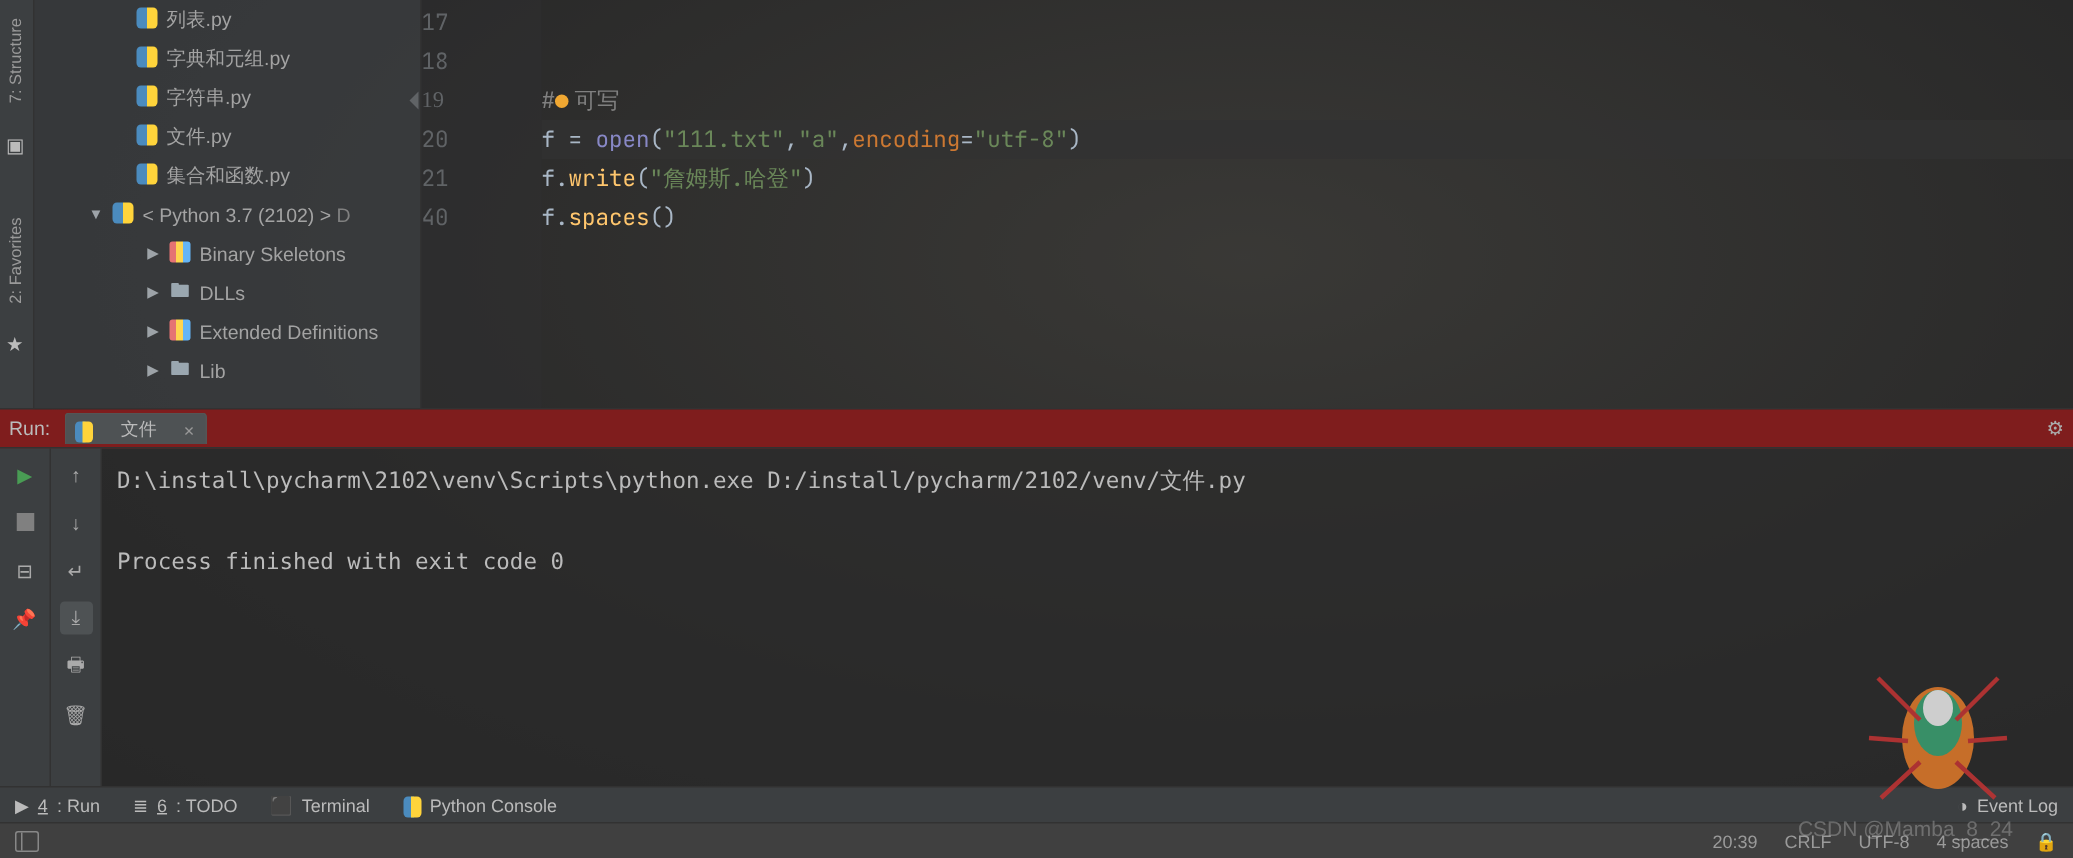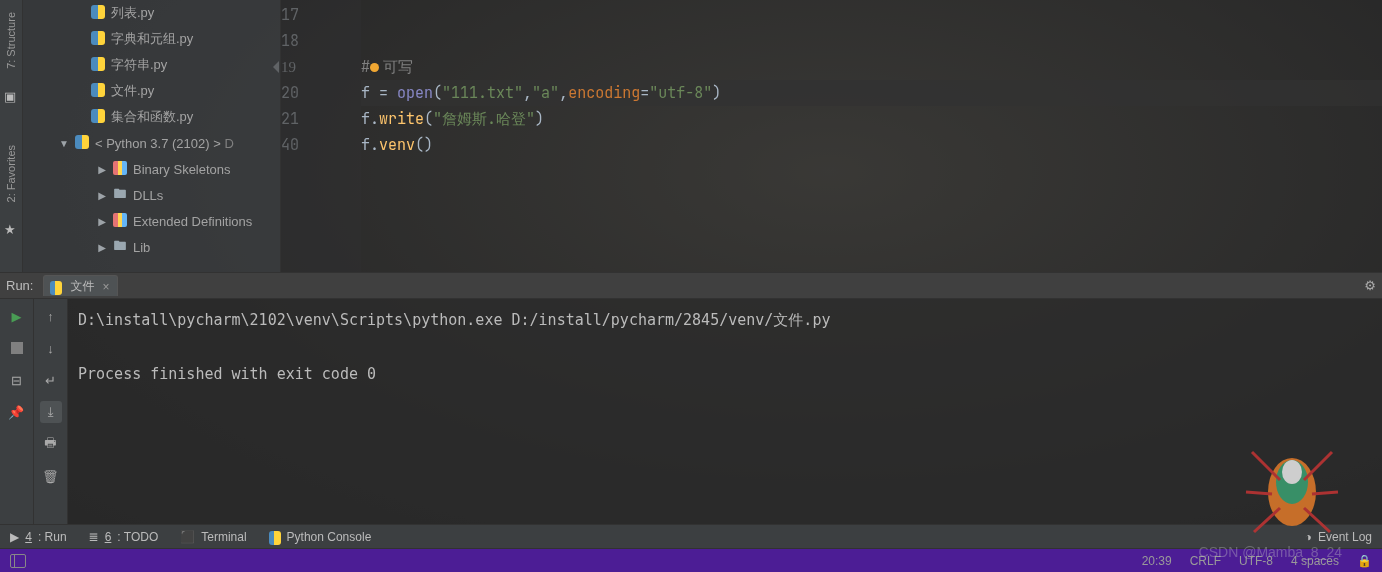--- a/index.html
+++ b/index.html
@@ -111,28 +111,28 @@
 
 
 .run-panel {
   grid-column: 1 / span 3; grid-row: 2;
   display: flex; flex-direction: column;
   background: rgba(43,43,43,0.85);
   border-top: 1px solid #323232;
 }
 .run-header {
   height: 26px;
-  background: #404040;
+  background: #7f1d1d;
   display: flex; align-items: center;
   padding: 0 6px;
   border-bottom: 1px solid #323232;
 }
 .run-header .title { color: #bbbbbb; font-size: 13px; margin-right: 10px; }
 .run-tab {
-  display: flex; align-items: center; gap: 8px;
+  display: flex; align-items: center; gap: 18px;
   background: #4e5254;
   border: 1px solid #555; border-bottom: none;
   padding: 2px 8px 1px 6px;
   border-radius: 3px 3px 0 0;
   font-size: 12px;
 }
 .run-tab .close { color:#999; cursor:pointer; }
 .run-header .gear { margin-left: auto; color:#aaa; cursor:pointer; }
 .run-body { flex:1; display:flex; }
 .run-toolbar {
@@ -173,21 +173,21 @@
   padding: 0 10px;
   gap: 22px;
 }
 .bottom-bar .item { display:flex; align-items:center; gap:6px; color:#bbb; cursor:pointer; }
 .bottom-bar .item .u { text-decoration: underline; }
 .bottom-bar .spacer { flex:1; }
 
 
 .status-bar {
   grid-column: 1 / span 3; grid-row: 4;
-  background: #4c1d95;
+  background: #404040;
   border-top: 1px solid #323232;
   display:flex; align-items:center; justify-content:flex-end;
   font-size:12px;
   padding: 0 10px; gap: 18px;
   color:#9a9a9a;
 }
 .status-bar .left-icon { width:16px; height:14px; border:1px solid #888; border-radius:2px; position:relative; cursor:pointer; }
 .status-bar .left-icon::before { content:""; position:absolute; left:3px; top:0; bottom:0; width:1px; background:#888; }
 .status-bar .right { margin-left:auto; display:flex; gap:18px; align-items:center; }
 .watermark {
@@ -280,21 +280,21 @@
       <div>20</div>
       <div>21</div>
       <div>40</div>
     </div>
     <div class="code">
       <div class="code-line"></div>
       <div class="code-line"></div>
       <div class="code-line"><span class="tok-comment">#</span><span class="gutter-icon"></span><span class="tok-comment">可写</span></div>
       <div class="code-line hl"><span class="tok-id">f</span><span class="tok-op"> = </span><span class="tok-builtin">open</span><span class="tok-op">(</span><span class="tok-str">"111.txt"</span><span class="tok-op">,</span><span class="tok-str">"a"</span><span class="tok-op">,</span><span class="tok-kw">encoding</span><span class="tok-op">=</span><span class="tok-str">"utf-8"</span><span class="tok-op">)</span></div>
       <div class="code-line"><span class="tok-id">f</span><span class="tok-op">.</span><span class="tok-fn">write</span><span class="tok-op">(</span><span class="tok-str">"詹姆斯.哈登"</span><span class="tok-op">)</span></div>
-      <div class="code-line"><span class="tok-id">f</span><span class="tok-op">.</span><span class="tok-fn">venv</span><span class="tok-op">()</span></div>
+      <div class="code-line"><span class="tok-id">f</span><span class="tok-op">.</span><span class="tok-fn">spaces</span><span class="tok-op">()</span></div>
     </div>
   </div>
 
   <div class="run-panel">
     <div class="run-header">
       <span class="title">Run:</span>
       <div class="run-tab">
         <span class="py-icon" style="width:12px;height:12px"></span>
         <span>文件</span>
         <span class="close">×</span>
@@ -313,21 +313,21 @@
         <div class="tool-btn">📌</div>
       </div>
       <div class="run-toolbar2">
         <div class="tool-btn">↑</div>
         <div class="tool-btn">↓</div>
         <div class="tool-btn">↵</div>
         <div class="tool-btn selected">⤓</div>
         <div class="tool-btn">🖶</div>
         <div class="tool-btn">🗑</div>
       </div>
-      <div class="console"><div>D:\install\pycharm\2102\venv\Scripts\python.exe D:/install/pycharm/2845/venv/文件.py</div>
+      <div class="console"><div>D:\install\pycharm\2102\venv\Scripts\python.exe D:/install/pycharm/2102/venv/文件.py</div>
 <div>Process finished with exit code 0</div></div>
     </div>
   </div>
 
   <div class="bottom-bar">
     <div class="item">
         <span>▶</span>
         <span class="u">4</span>
         <span>: Run</span>
       </div>

